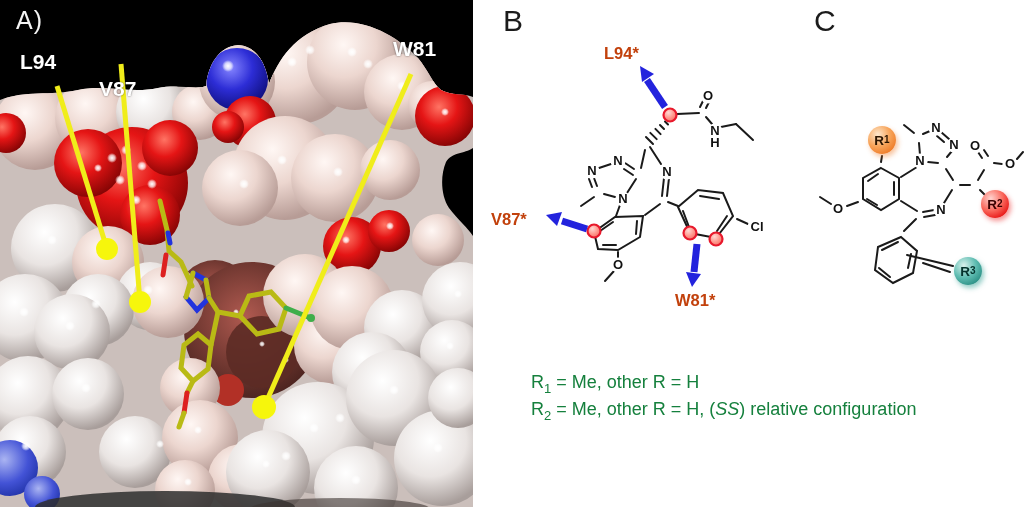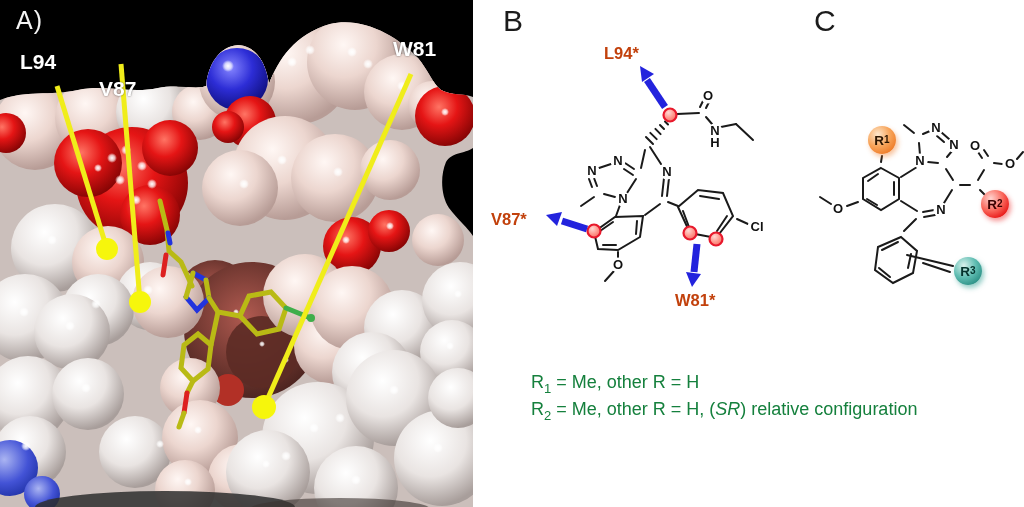--- a/index.html
+++ b/index.html
@@ -419,16 +419,16 @@
     <span>R</span>
       <sub>2</sub>
   </div>
   <div class="abs rcirc r3">
     <span>R</span>
       <sub>3</sub>
   </div>
 
   <div class="abs legend">
     <div class="line"><span>R</span><sub>1</sub><span> = Me, other R = H</span><span class="it"></span><span></span></div>
-    <div class="line"><span>R</span><sub>2</sub><span> = Me, other R = H, (</span><span class="it">SR</span><span>) relative configuration</span></div>
+    <div class="line"><span>R</span><sub>2</sub><span> = Me, other R = H, (</span><span class="it">SS</span><span>) relative configuration</span></div>
   </div>
 
 </div>
 
 </body></html>

